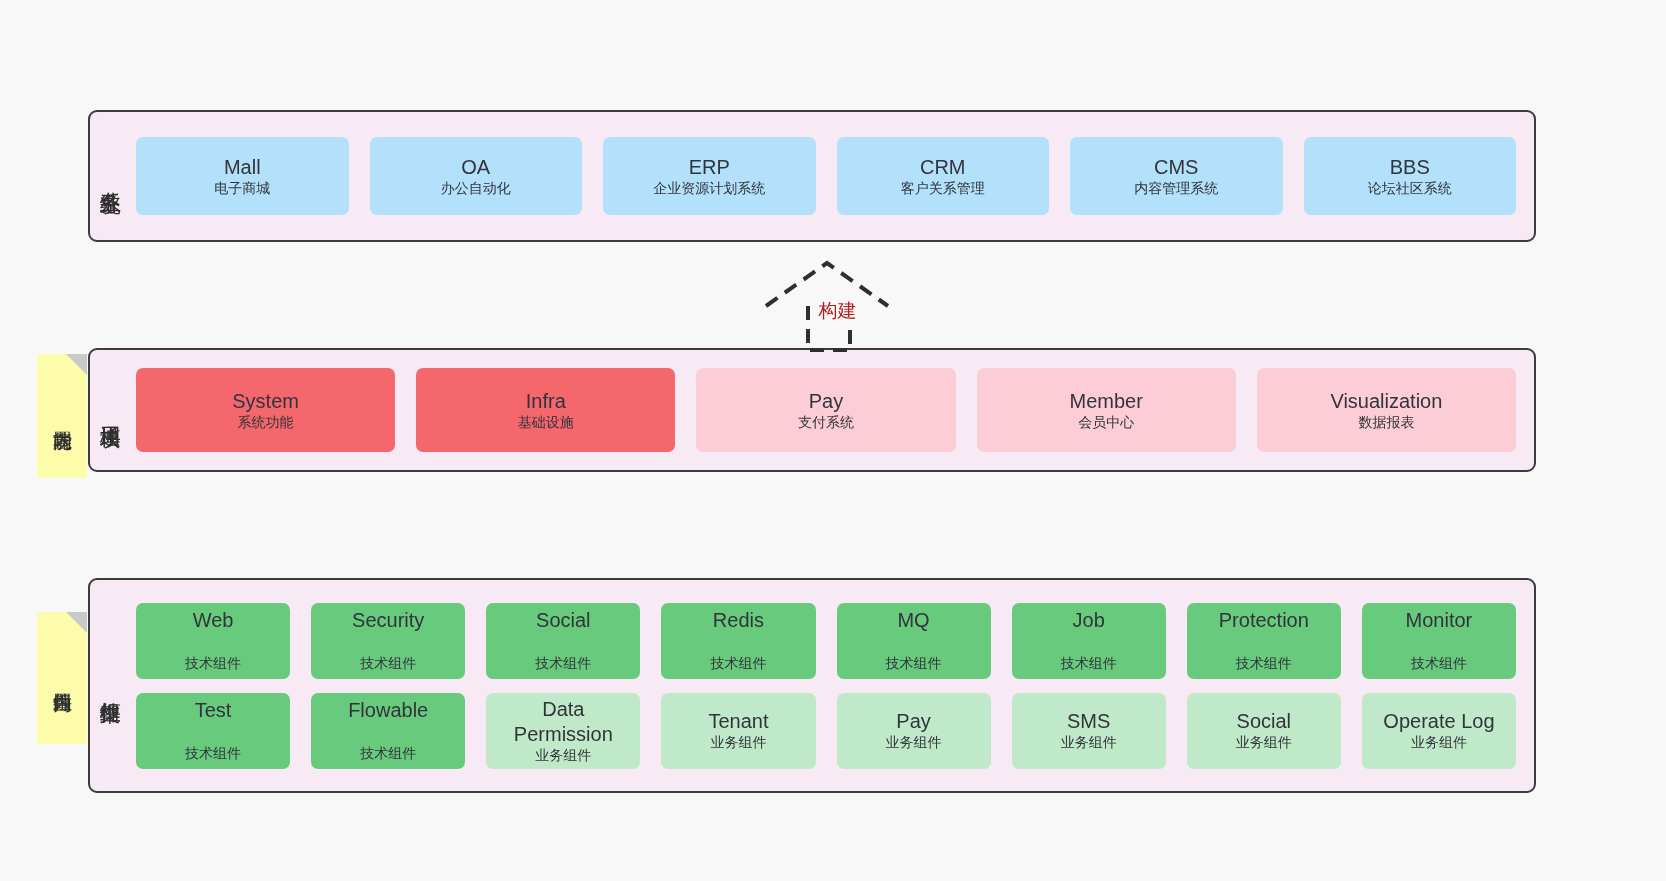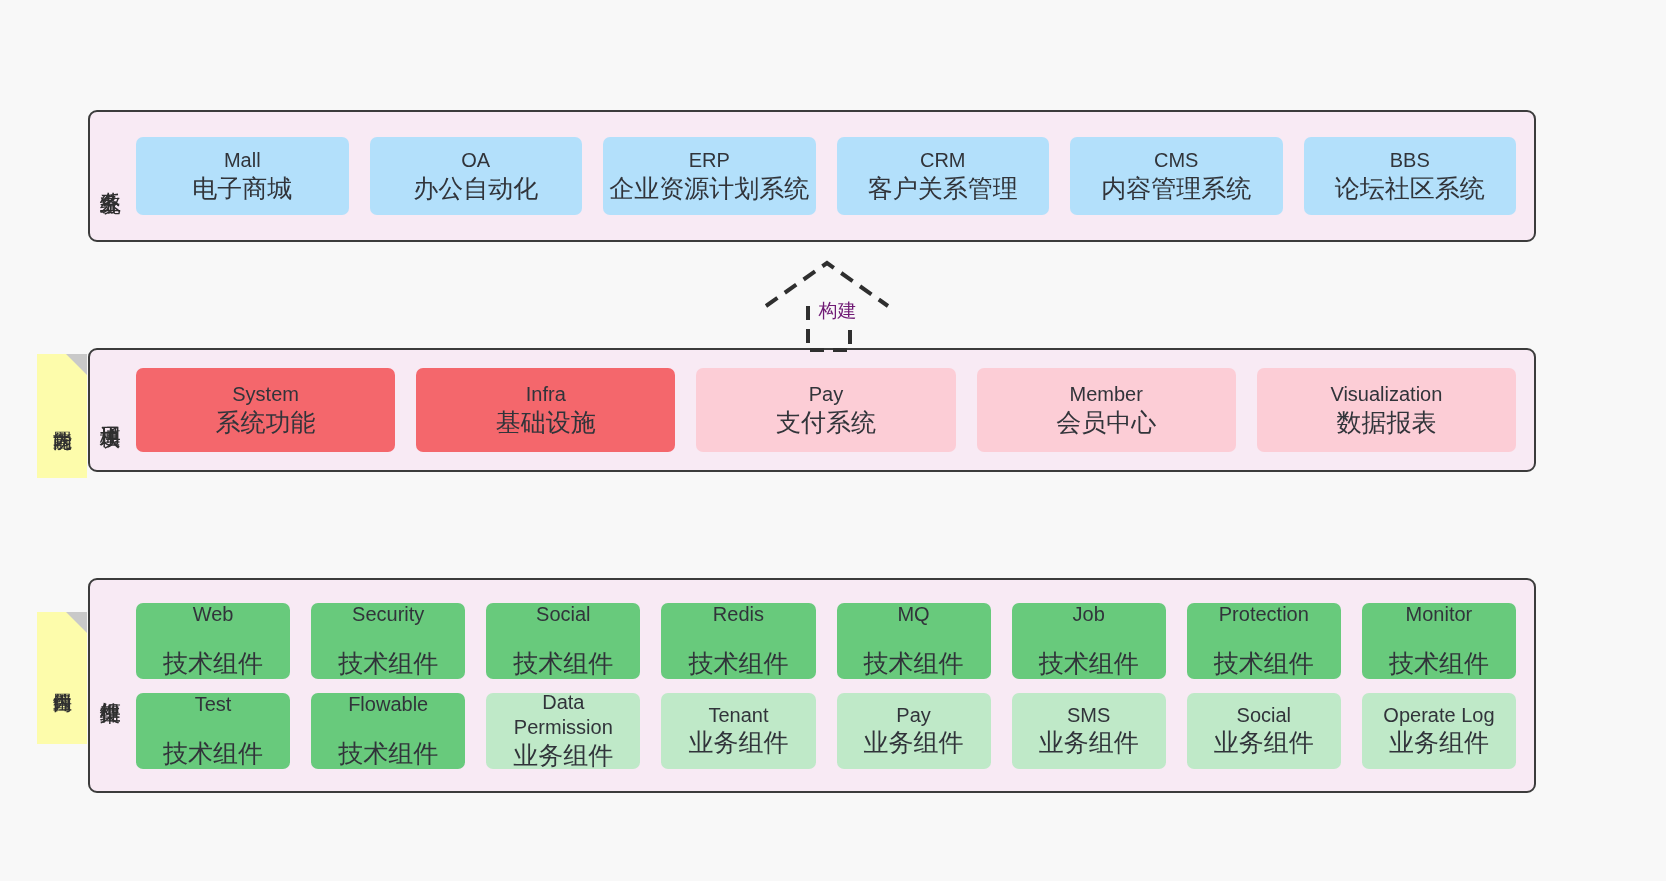--- a/index.html
+++ b/index.html
@@ -70,21 +70,21 @@
     justify-content: center;
     text-align: center;
     line-height: 1.24;
     color: #31343a;
     padding: 16px 6px;
   }
   .card .t-en {
     font-size: 20px;
   }
   .card .t-cn {
-    font-size: 25px;
+    font-size: 14px;
   }
   .card.biz      { background: #b3e0fb; height: 78px; }
   .card.mod-hot  { background: #f4676c; height: 84px; }
   .card.mod-soft { background: #fccdd6; height: 84px; }
   .card.tech     { background: #68ca7c; height: 76px; gap: 22px; }
   .card.service  { background: #bfe9c8; height: 76px; }
 
   
   .sticky {
     position: absolute;
@@ -119,21 +119,21 @@
     height: 96px;
     z-index: 3;
   }
   .arrow svg { display: block; overflow: visible; }
   .arrow .arrow-label {
     position: absolute;
     left: 50%;
     top: 40px;
     transform: translateX(-46%);
     font-size: 19px;
-    color: #701a75;
+    color: #b91c1c;
     background: #f8f8f8;
     padding: 0 1px;
     white-space: nowrap;
   }
 </style>
 </head>
 <body>
 
 <div class="canvas">
 

